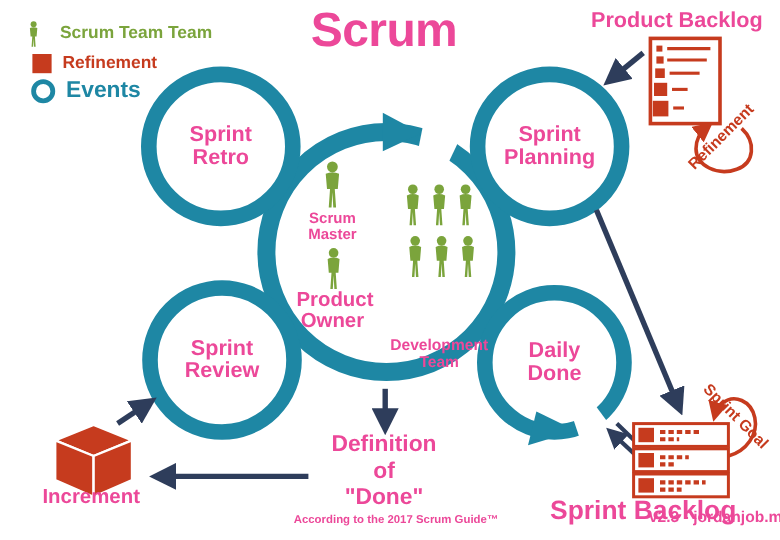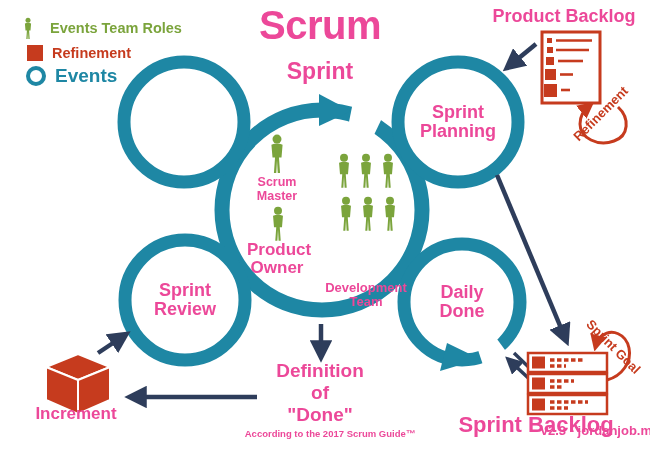--- a/index.html
+++ b/index.html
@@ -106,34 +106,34 @@
       <use href="#person" x="380" y="152" width="16" height="38"></use>
       <use href="#person" x="338" y="195" width="16" height="38"></use>
       <use href="#person" x="360" y="195" width="16" height="38"></use>
       <use href="#person" x="382" y="195" width="16" height="38"></use>
     </g>
 
     <use href="#person" x="23" y="17" width="10" height="23" fill="#7ba43c"></use>
   </svg>
 
   <div class="legend-row" style="left:50px;top:20px;">
-    <span class="green" style="font-size:14.5px;">Events Team Roles</span>
+    <span class="green" style="font-size:14.5px;">Scrum Team Team</span>
   </div>
   <div class="legend-row" style="left:27px;top:45px;">
     <span class="legend-sq"></span>
     <span class="red" style="font-size:14.5px;">Refinement</span>
   </div>
   <div class="legend-row" style="left:26px;top:65px;">
     <span class="legend-ring"></span>
     <span class="teal" style="font-size:19px;">Events</span>
   </div>
 
   <div class="label navy" style="left:320px;top:26px;font-size:40px;letter-spacing:-0.5px;">Scrum</div>
 
-  <div class="label navy" style="left:320px;top:71px;font-size:23px;">Sprint</div>
+  <div class="label navy wrap" style="left:184px;top:122px;font-size:18px;width:70px;">Sprint Retro</div>
   <div class="label navy wrap" style="left:458px;top:122px;font-size:18px;width:90px;">Sprint Planning</div>
   <div class="label navy wrap" style="left:185px;top:300px;font-size:18px;width:80px;">Sprint Review</div>
   <div class="label navy wrap" style="left:462px;top:302px;font-size:18px;width:70px;">Daily Done</div>
 
   <div class="label navy wrap" style="left:277px;top:189px;font-size:12.5px;width:60px;">Scrum Master</div>
   <div class="label navy wrap" style="left:277px;top:259px;font-size:17px;width:60px;">Product Owner</div>
   <div class="label navy wrap" style="left:366px;top:251px;font-size:13px;width:100px;margin-top:44px;">Development Team</div>
 
   <div class="label navy" style="left:564px;top:17px;font-size:18px;">Product Backlog</div>
   <div class="label red rot-neg45" style="left:601px;top:114px;font-size:13px;">Refinement</div>

